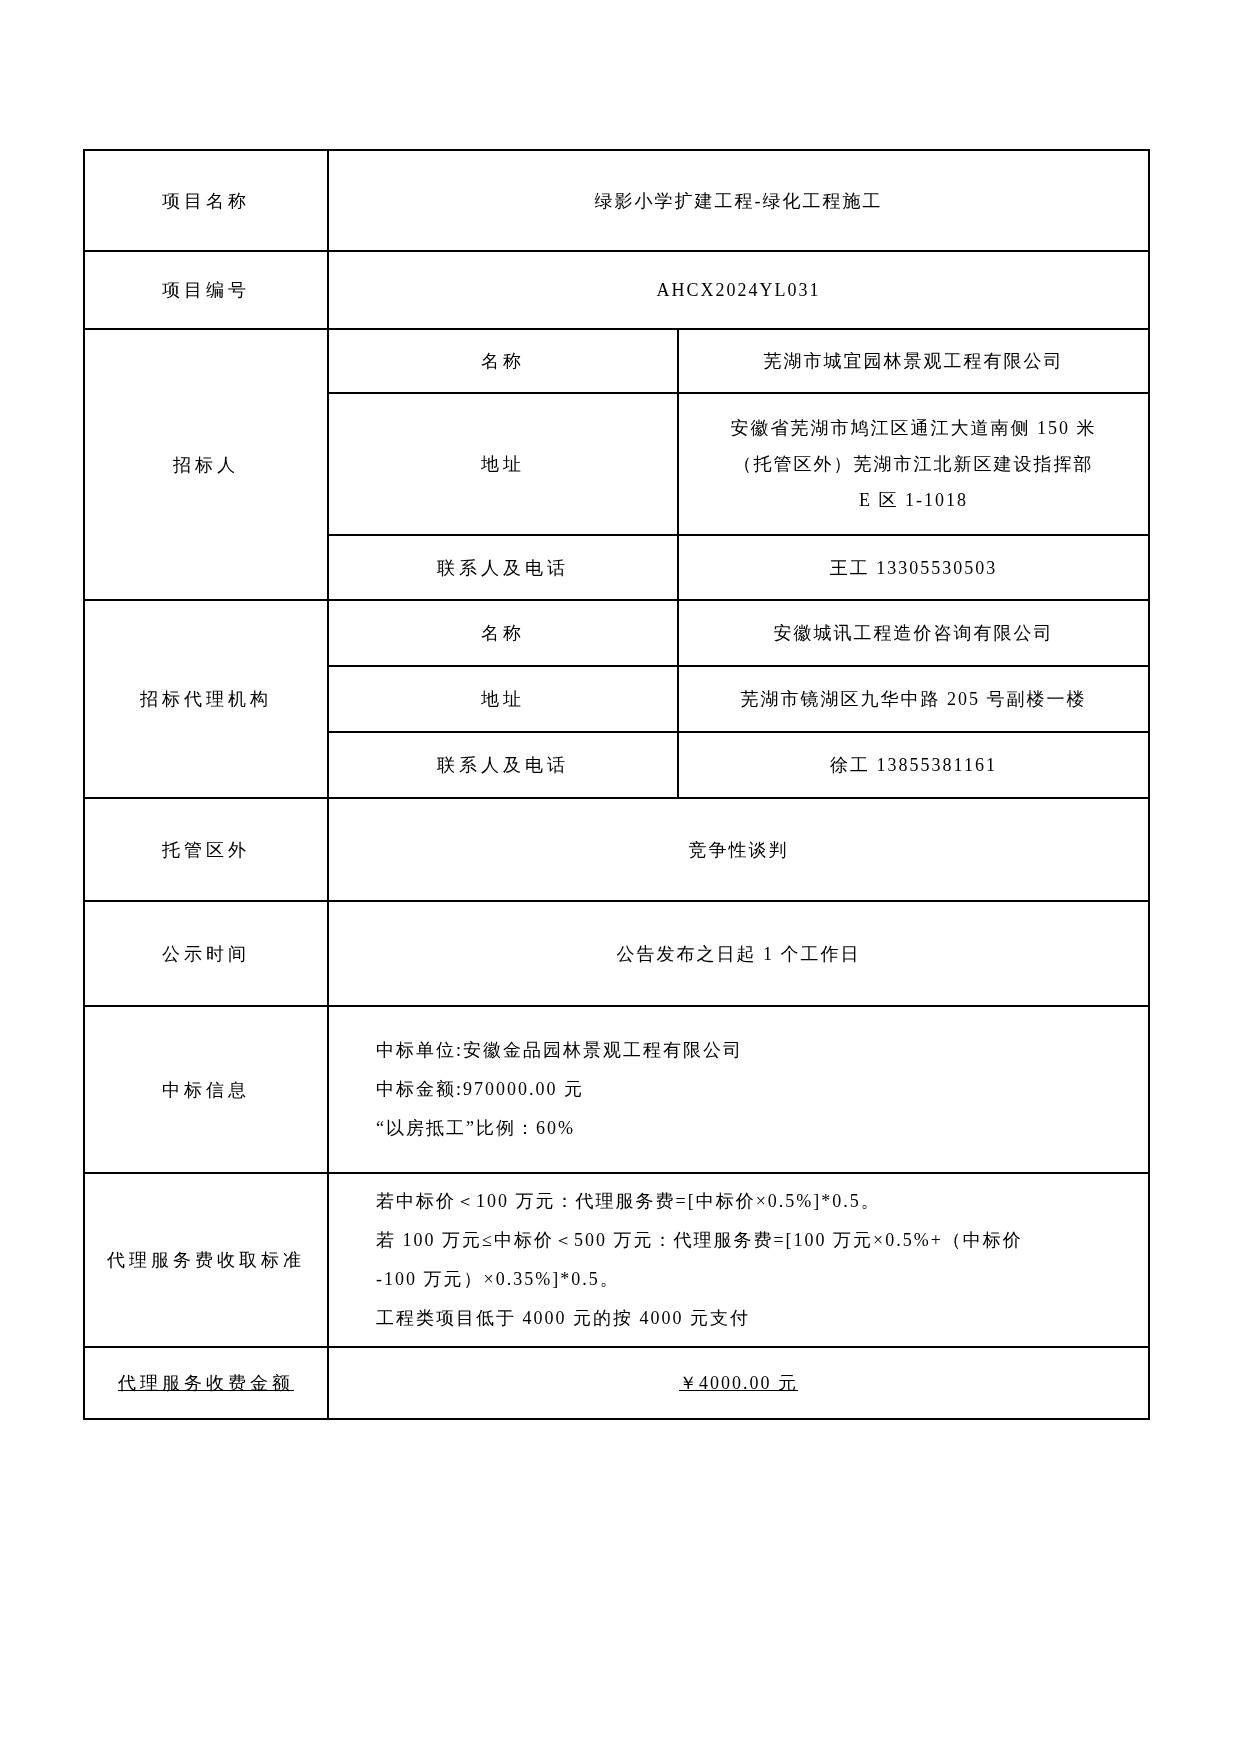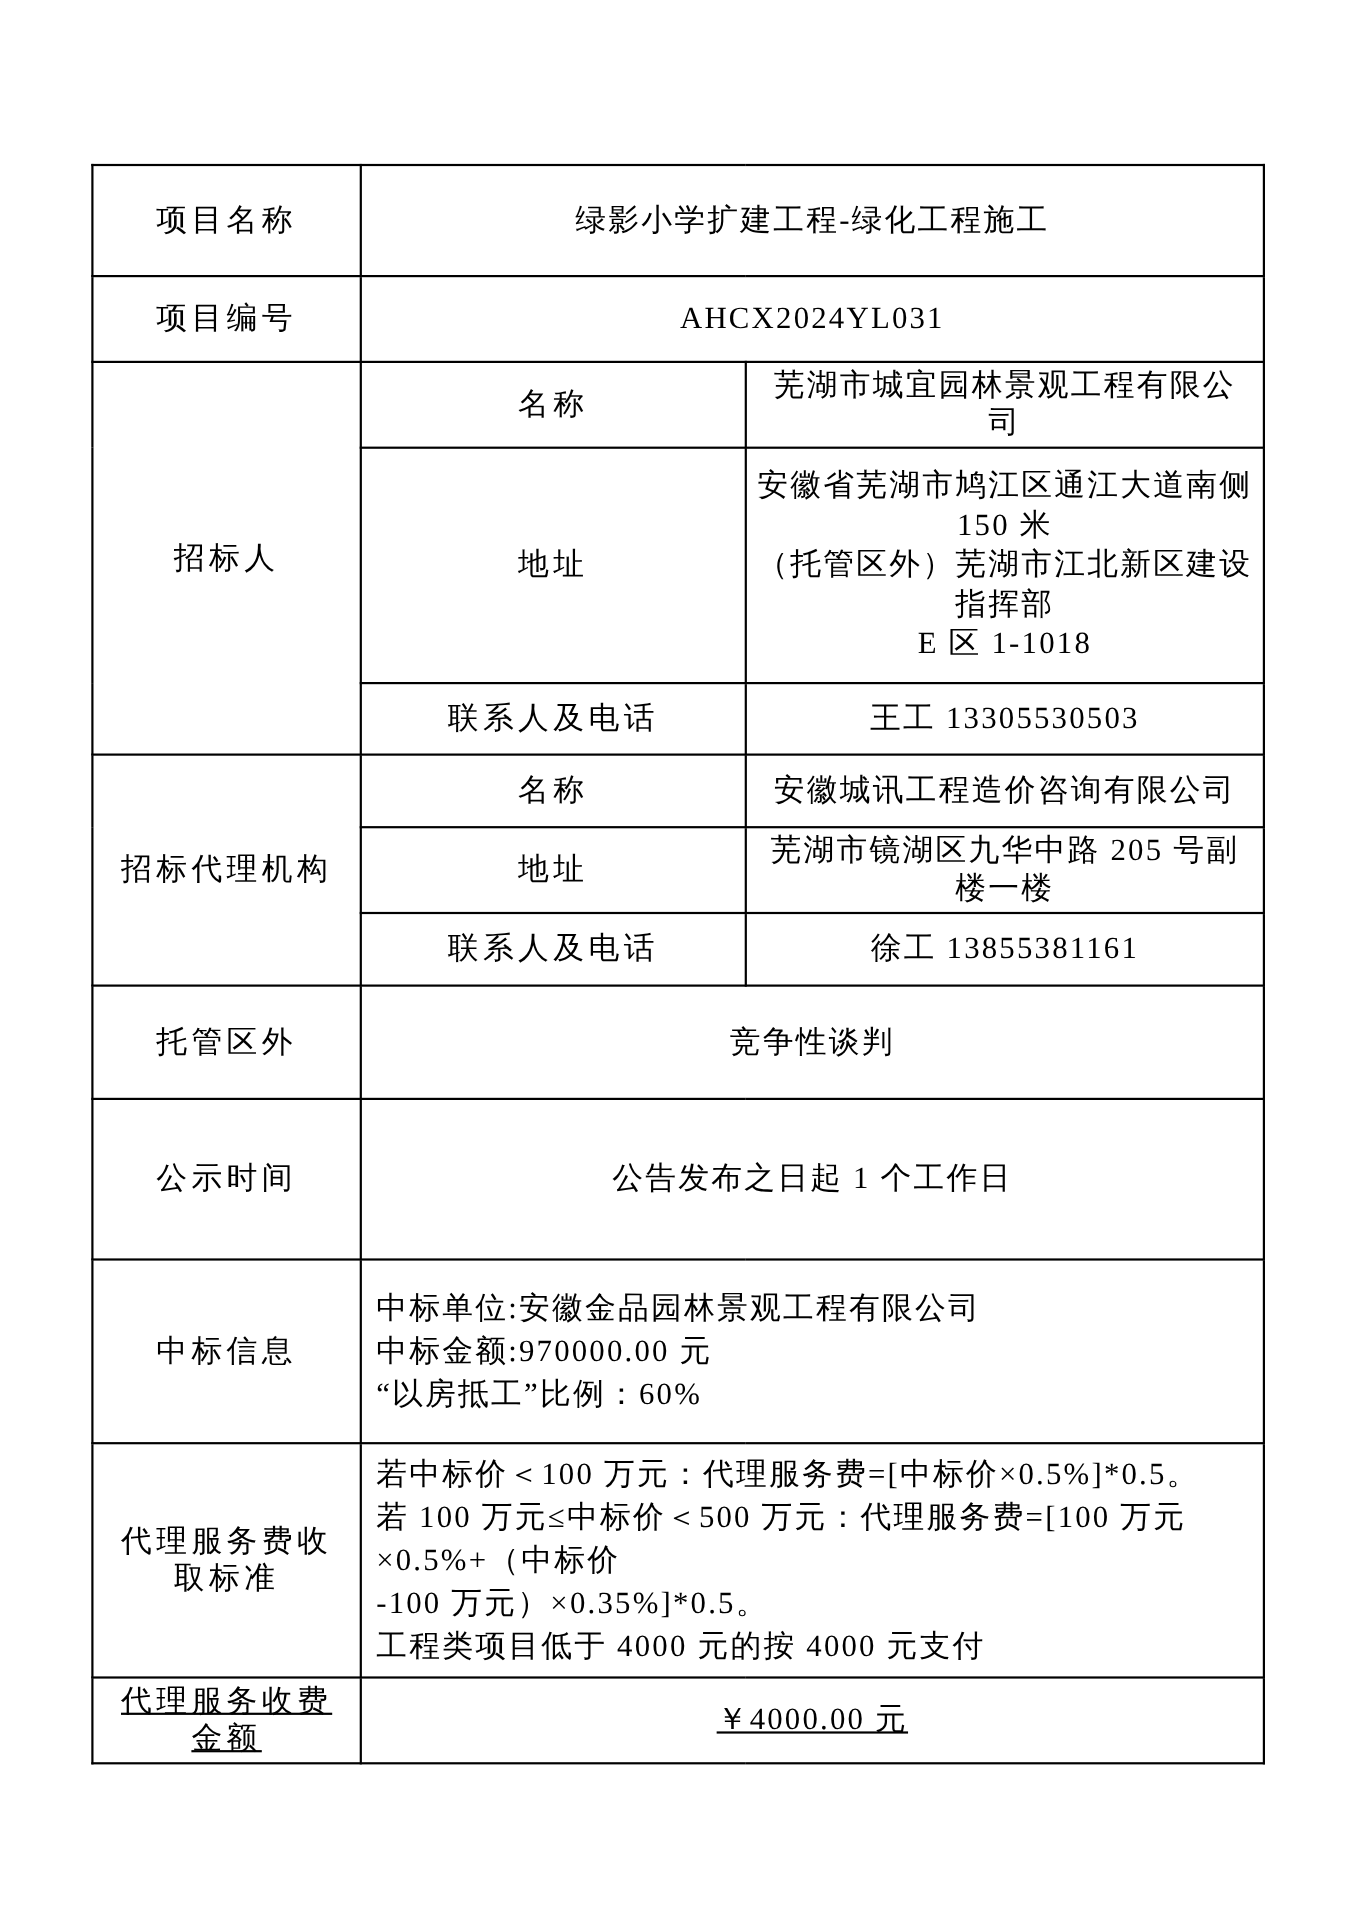--- a/index.html
+++ b/index.html
@@ -17,21 +17,21 @@
   table.doc-table {
     position: absolute;
     left: 83px;
     top: 149px;
     width: 1065px;
     border-collapse: collapse;
     table-layout: fixed;
   }
   table.doc-table td {
     border: 2px solid #000000;
-    font-size: 28px;
+    font-size: 18px;
     color: #000000;
     overflow: hidden;
   }
   td.lbl {
     text-align: center;
     vertical-align: middle;
     letter-spacing: 4px;
     line-height: 34px;
     padding: 4px 14px;
   }
@@ -42,21 +42,21 @@
     line-height: 34px;
     padding: 4px 10px;
     border-radius: 12px;
   }
   td.val-l {
     text-align: left;
     vertical-align: middle;
     letter-spacing: 2px;
     padding: 8px 16px 8px 13px;
   }
-  td.val-l .line { line-height: 39px; }
+  td.val-l .line { line-height: 39px; margin-left: 34px; }
   td.addr .line { line-height: 36px; }
   td.addr {
     text-align: center;
     vertical-align: middle;
     letter-spacing: 2px;
     padding: 16px 8px;
   }
 </style>
 </head>
 <body>
@@ -109,21 +109,21 @@
   <tr style="height:66px;">
     <td class="lbl">联系人及电话</td>
     <td class="val-c">徐工 13855381161</td>
   </tr>
 
   <tr style="height:103px;">
     <td class="lbl">托管区外</td>
     <td class="val-c" colspan="2">竞争性谈判</td>
   </tr>
 
-  <tr style="height:146px;margin-top:40px;">
+  <tr style="height:105px;margin-top:40px;">
     <td class="lbl">公示时间</td>
     <td class="val-c" colspan="2">公告发布之日起 1 个工作日</td>
   </tr>
 
   <tr style="height:167px;">
     <td class="lbl">中标信息</td>
     <td class="val-l" colspan="2">
       <div class="line">中标单位:安徽金品园林景观工程有限公司</div>
       <div class="line">中标金额:970000.00 元</div>
       <div class="line">“以房抵工”比例：60%</div>

